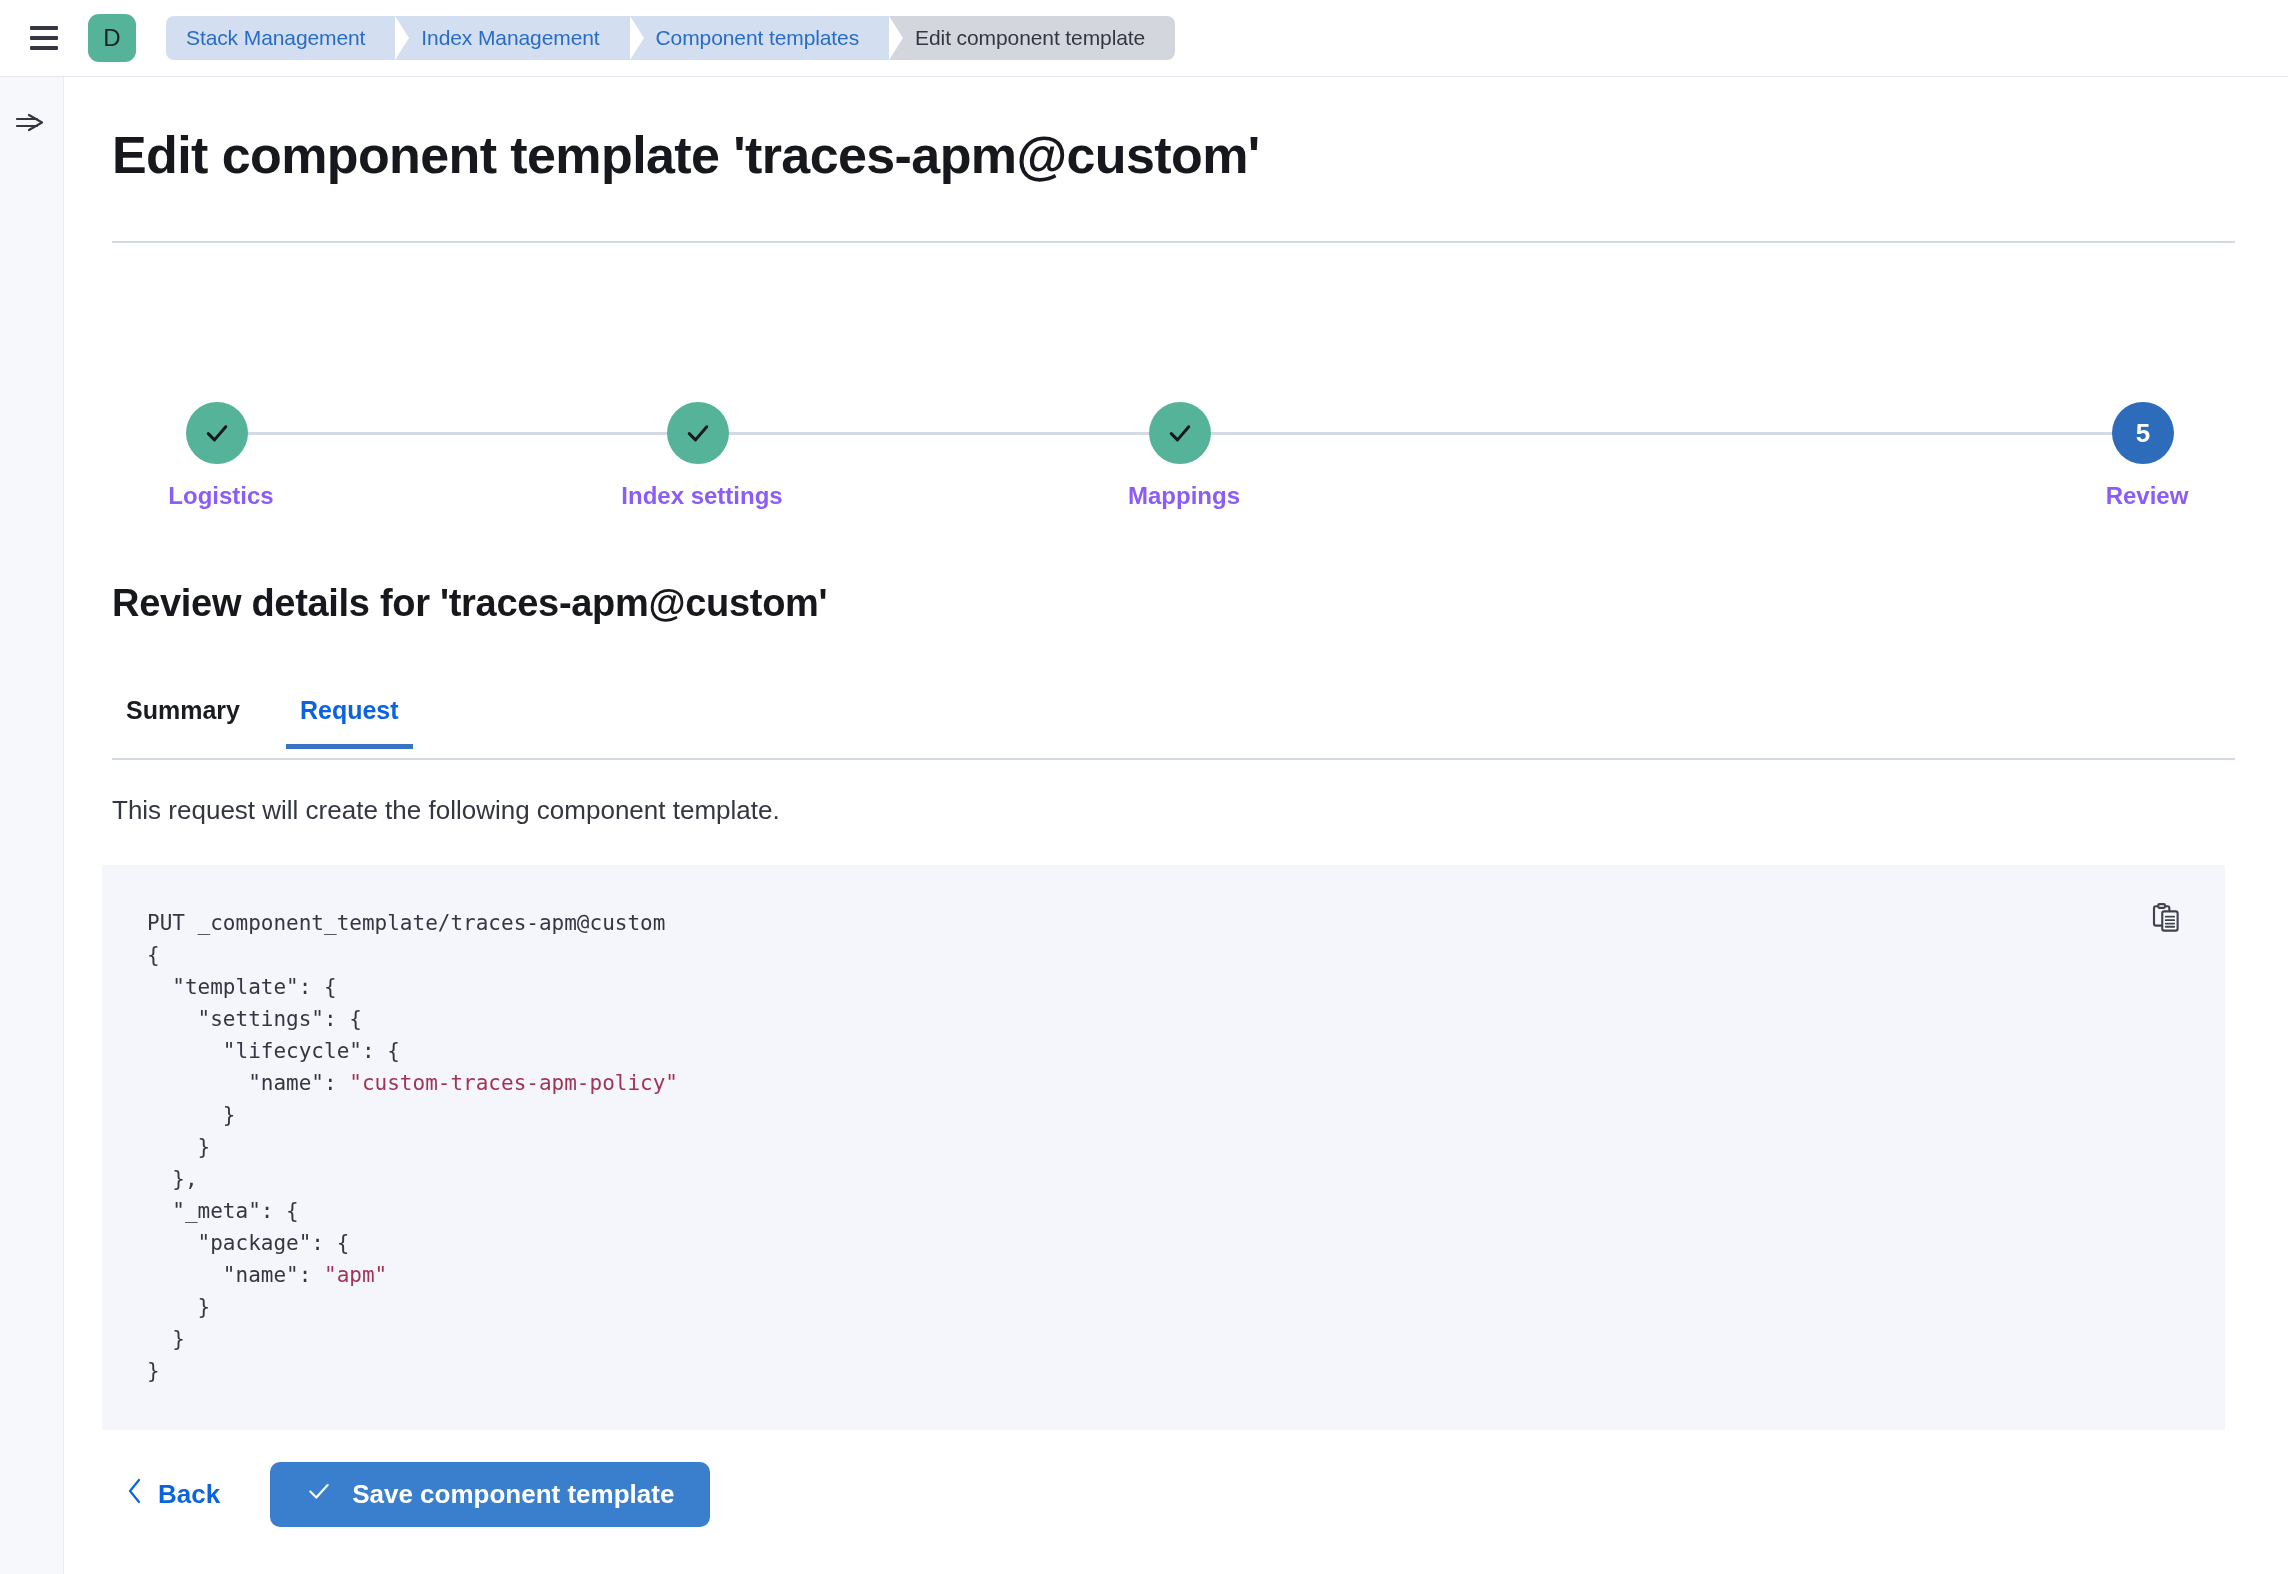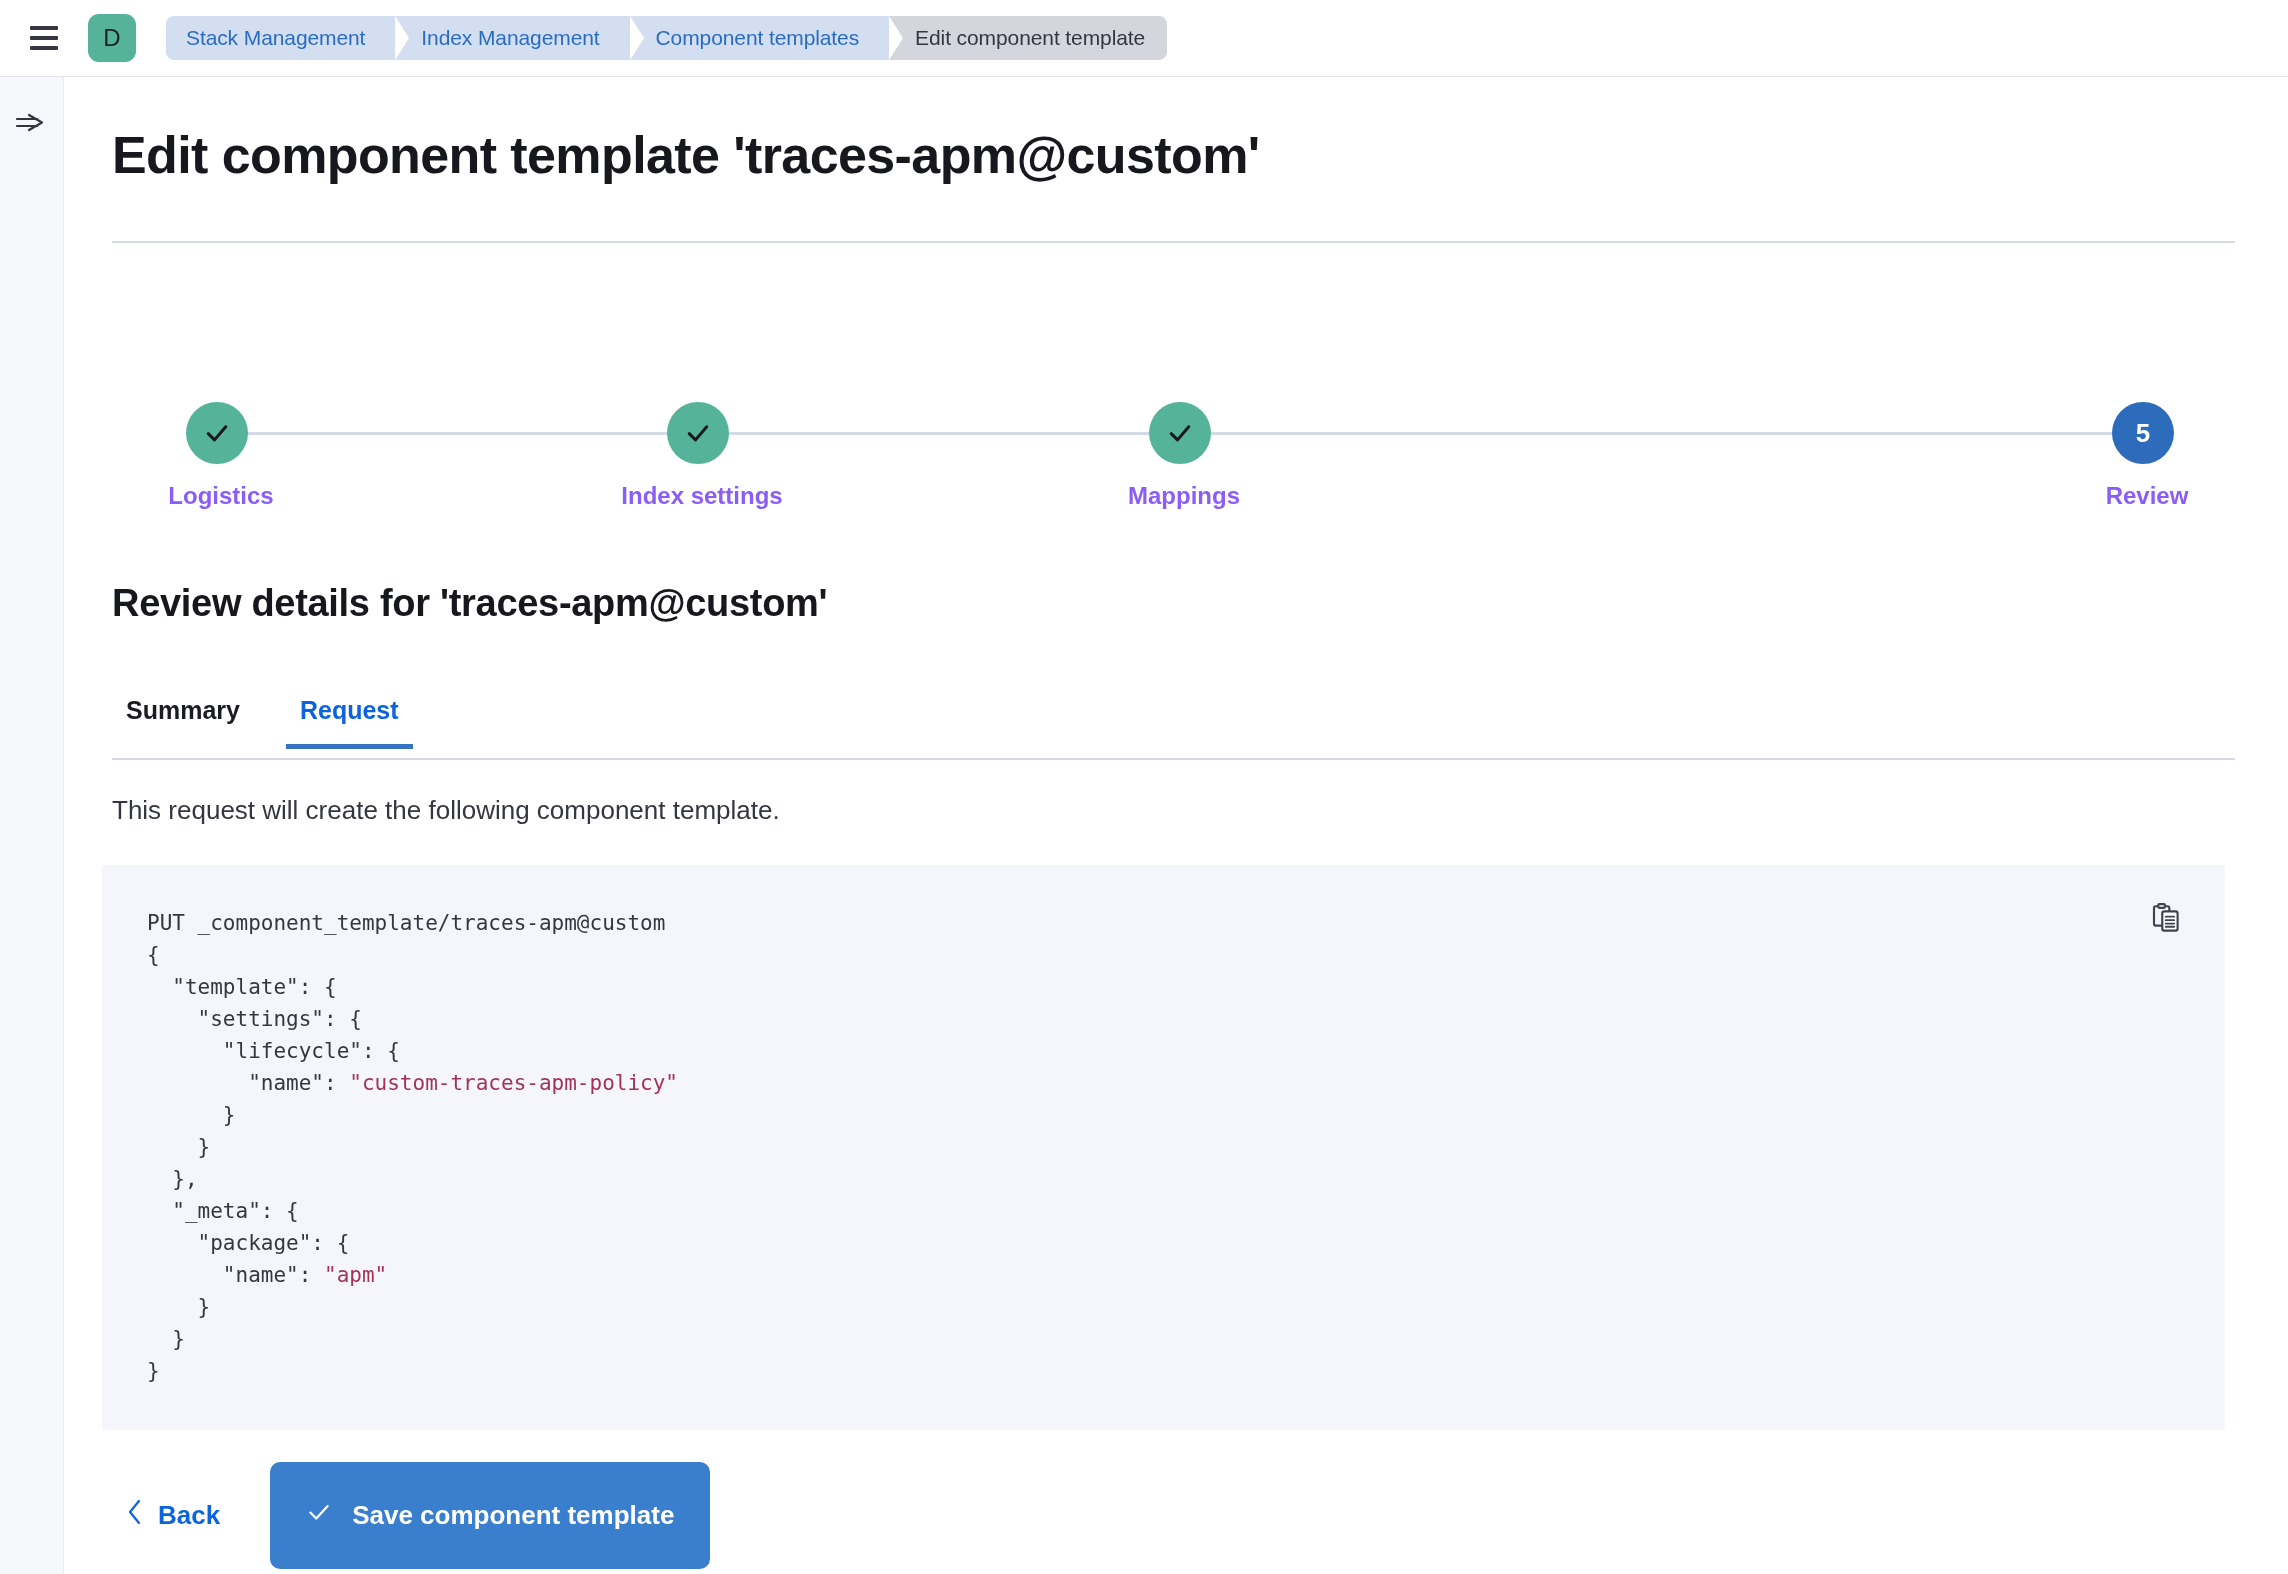--- a/index.html
+++ b/index.html
@@ -66,21 +66,21 @@
     padding: 0 30px 0 26px;
     font-size: 21px;
     font-weight: 400;
     letter-spacing: -0.1px;
     white-space: nowrap;
     cursor: pointer;
   }
   .crumb.link { background: #d3dff0; color: #2a6cc3; }
   .crumb.current { background: #d3d6dd; color: #343741; cursor: default; }
   .crumb:first-child { border-radius: 8px 0 0 8px; padding-left: 20px; }
-  .crumb:last-child  { border-radius: 0 8px 8px 0; padding-right: 22px; align-items: center; }
+  .crumb:last-child  { border-radius: 0 8px 8px 0; padding-right: 30px; align-items: center; }
   
   .crumb:not(:last-child)::after {
     content: "";
     position: absolute;
     right: -13px; top: 0;
     width: 0; height: 0;
     border-top: 22px solid transparent;
     border-bottom: 22px solid transparent;
     border-left: 14px solid #d3dff0;
     z-index: 2;
@@ -284,21 +284,21 @@
   .save-btn {
     display: flex;
     align-items: center;
     gap: 20px;
     background: #3a7fce;
     color: #ffffff;
     font-size: 26px;
     font-weight: 700;
     border: none;
     border-radius: 10px;
-    padding: 37px 36px;
+    padding: 16px 36px;
     cursor: pointer;
     white-space: nowrap;
     font-family: "Liberation Sans", sans-serif;
   }
 </style>
 </head>
 <body>
 
 <div class="topbar">
   <div class="hamburger">

